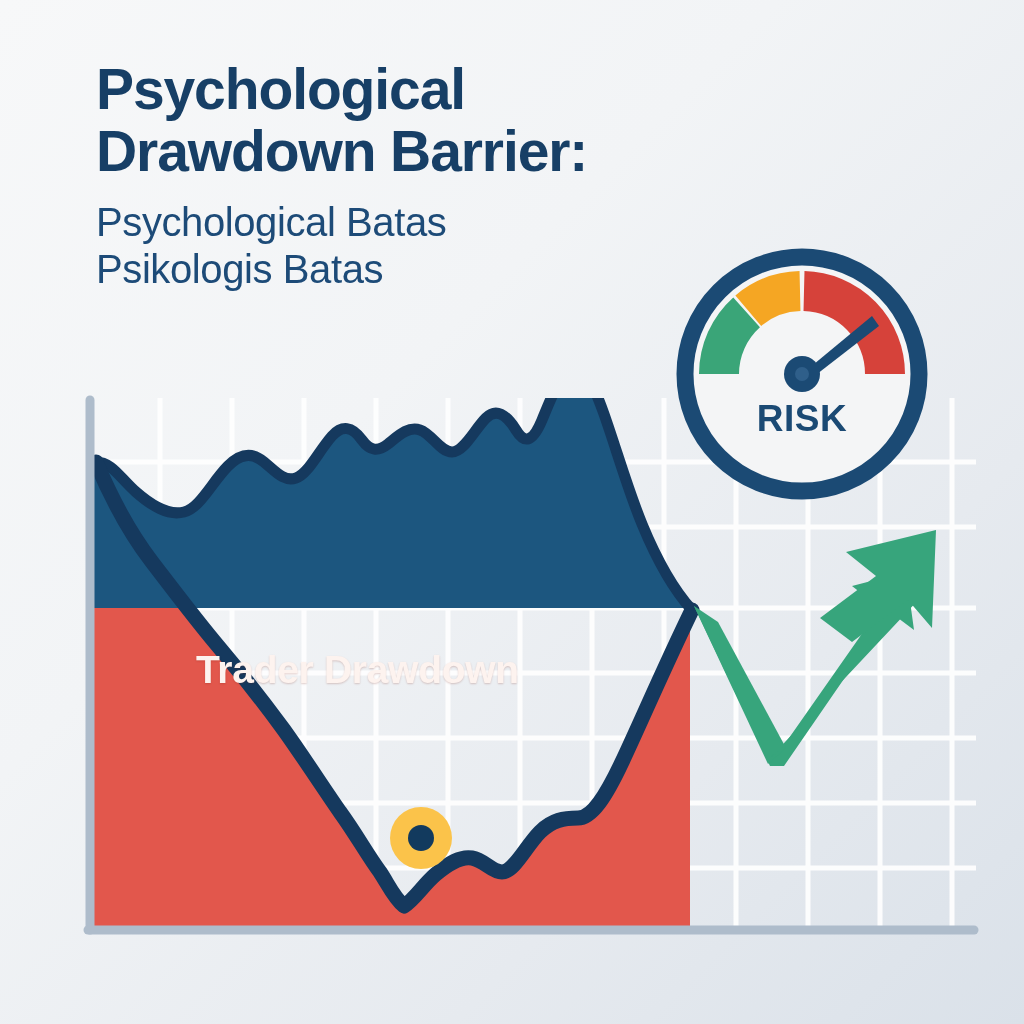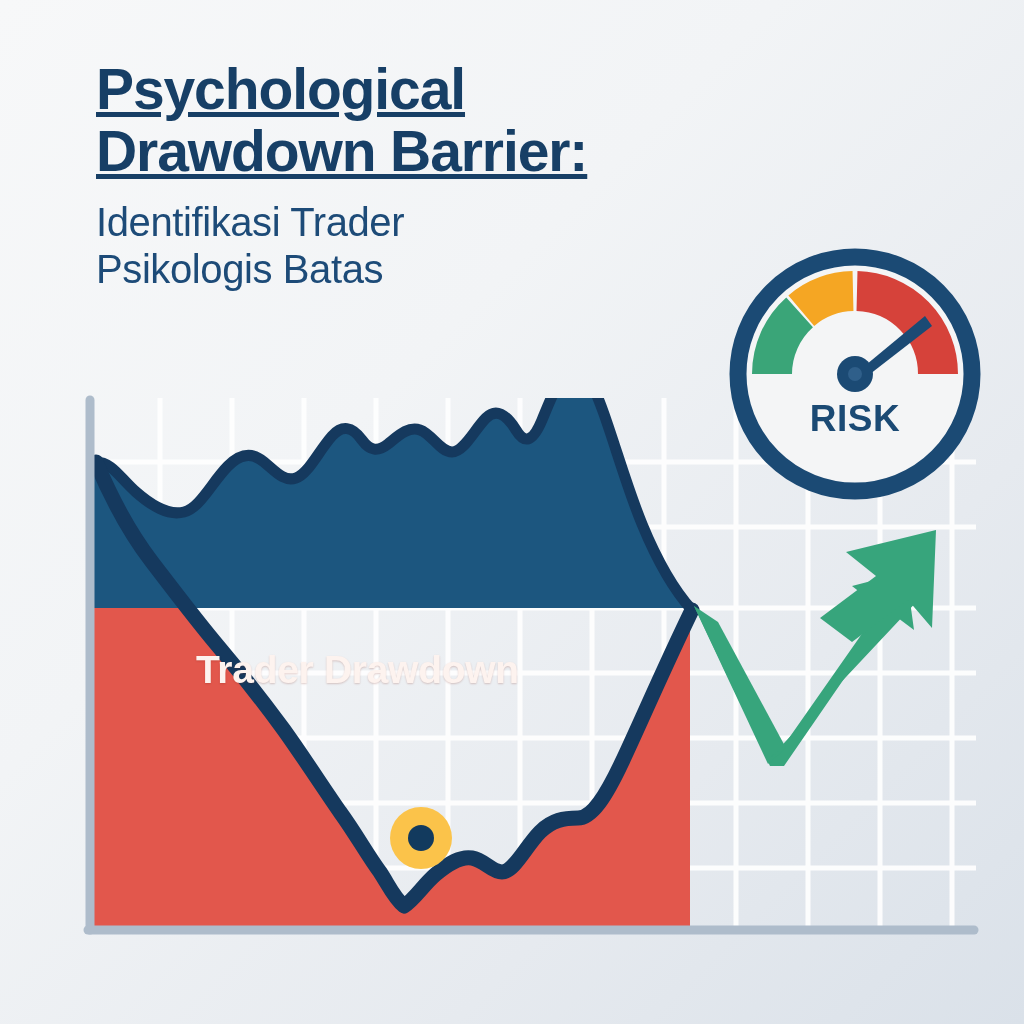--- a/index.html
+++ b/index.html
@@ -21,40 +21,39 @@
     left:96px;top:58px;
     width:700px;
   }
   .title-line{
     font-size:57px;
     line-height:1.09;
     font-weight:bold;
     color:#173f66;
     letter-spacing:-1.1px;
     white-space:nowrap;
-    text-decoration:underline;
   }
   .subtitle-line{
     font-size:40px;
     line-height:1.18;
     font-weight:normal;
     color:#1d4b78;
     letter-spacing:-0.4px;
     white-space:nowrap;
   }
   #subtitle{margin-top:17px;}
   
   #chart-svg{
     position:absolute;left:0;top:0;
     width:1024px;height:1024px;
   }
   
   #gauge{
     position:absolute;
-    left:729px;top:248px;
+    left:676px;top:248px;
     width:252px;height:252px;
   }
   #gauge-svg{width:252px;height:252px;display:block;}
   #risk-label{
     position:absolute;
     left:0;top:150px;
     width:252px;
     text-align:center;
     font-size:37px;
     font-weight:bold;
@@ -230,21 +229,21 @@
       <line x1="88" y1="930" x2="974" y2="930"></line>
     </g>
   </svg>
 
   <div id="headline">
     <div>
       <div class="title-line">Psychological</div>
       <div class="title-line">Drawdown Barrier:</div>
     </div>
     <div id="subtitle">
-      <div class="subtitle-line">Identifikasi Trader</div>
+      <div class="subtitle-line">Psychological Batas</div>
       <div class="subtitle-line">Psikologis Batas</div>
     </div>
   </div>
 
   <div id="gauge">
     <svg id="gauge-svg" viewBox="0 0 252 252">
 
       <circle cx="126" cy="126" r="117" fill="#f4f5f6" stroke="#1b4a74" stroke-width="17"></circle>
 
       <g fill="none" stroke-width="40">

